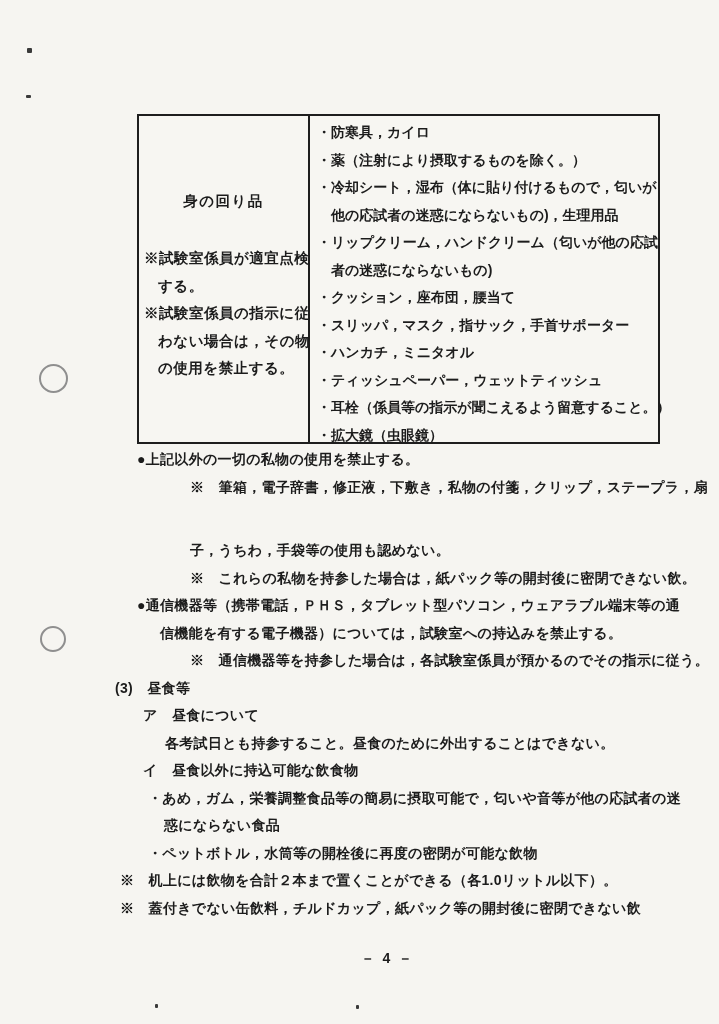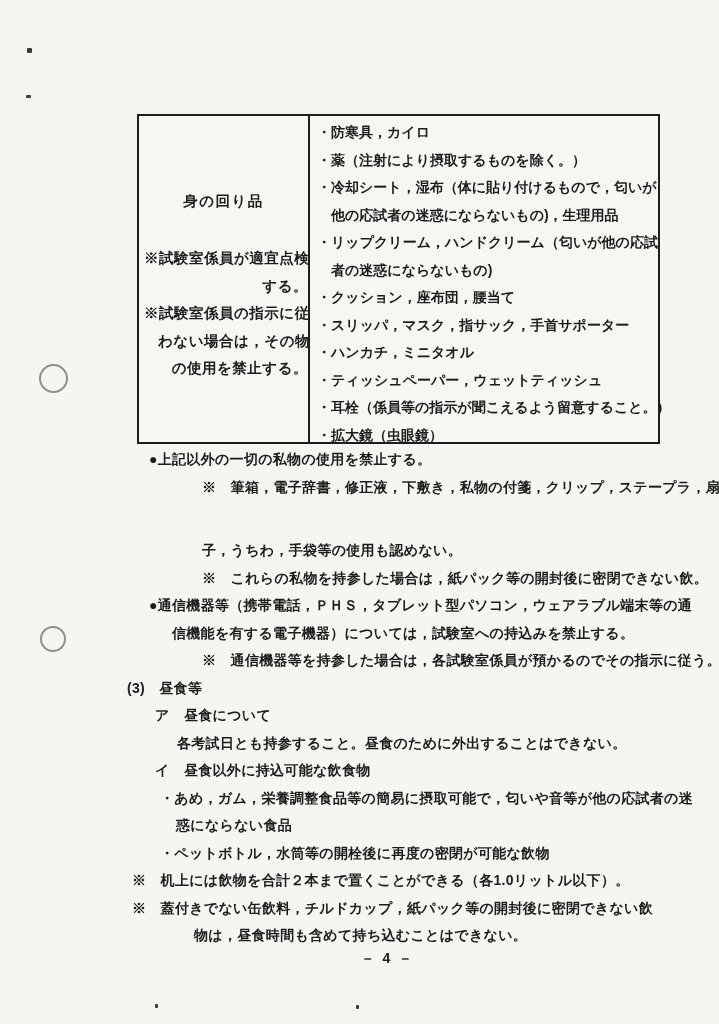--- a/index.html
+++ b/index.html
@@ -43,36 +43,36 @@
     padding-top:76px;
     font-size:14.5px;
     letter-spacing:0.5px;
     font-weight:600;
   }
   .cell-left .cat-title {
     text-align:center;
     margin-bottom:34px;
     letter-spacing:1.5px;
   }
-  .tnote-line { line-height:27.5px; padding-left:5px; white-space:nowrap;text-align:right; }
+  .tnote-line { line-height:27.5px; padding-left:5px; white-space:nowrap; }
   .tnote-line.cont { padding-left:19px; }
 
   .cell-right {
     flex:1;
     padding:3px 0 0 7px;
     font-size:14px;
     font-weight:600;
     letter-spacing:0;
   }
   .item-line { line-height:27.5px; white-space:nowrap; }
   .item-line.cont { padding-left:14px; }
 
   
   .body-text {
-    position:absolute; left:12px; top:446px; width:705px;
+    position:absolute; left:0; top:446px; width:705px;
     font-size:14px; font-weight:600; letter-spacing:0.3px;
   }
   .bline { line-height:27.5px; white-space:nowrap; }
   .ind-bullet      { padding-left:137px; }
   .ind-bullet-cont { padding-left:160px; }
   .ind-note        { padding-left:166px;margin-left:24px; }
   .ind-note-cont   { padding-left:190px;margin-top:36px; }
   .ind-section     { padding-left:115px; }
   .ind-kana        { padding-left:143px; }
   .ind-kana-cont   { padding-left:165px; }
@@ -134,18 +134,17 @@
     <div class="bline ind-note">※　通信機器等を持参した場合は，各試験室係員が預かるのでその指示に従う。</div>
     <div class="bline ind-section">(3)　昼食等</div>
     <div class="bline ind-kana">ア　昼食について</div>
     <div class="bline ind-kana-cont">各考試日とも持参すること。昼食のために外出することはできない。</div>
     <div class="bline ind-kana">イ　昼食以外に持込可能な飲食物</div>
     <div class="bline ind-dot">・あめ，ガム，栄養調整食品等の簡易に摂取可能で，匂いや音等が他の応試者の迷</div>
     <div class="bline ind-dot-cont">惑にならない食品</div>
     <div class="bline ind-dot">・ペットボトル，水筒等の開栓後に再度の密閉が可能な飲物</div>
     <div class="bline ind-dnote">※　机上には飲物を合計２本まで置くことができる（各1.0リットル以下）。</div>
     <div class="bline ind-dnote">※　蓋付きでない缶飲料，チルドカップ，紙パック等の開封後に密閉できない飲</div>
-    <div class="bline ind-dnote-cont">物は，昼食時間も含めて持ち込むことはできない。</div>
   </div>
 
   <div class="page-number">－ 4 －</div>
 
 </div>
 
 </body></html>

